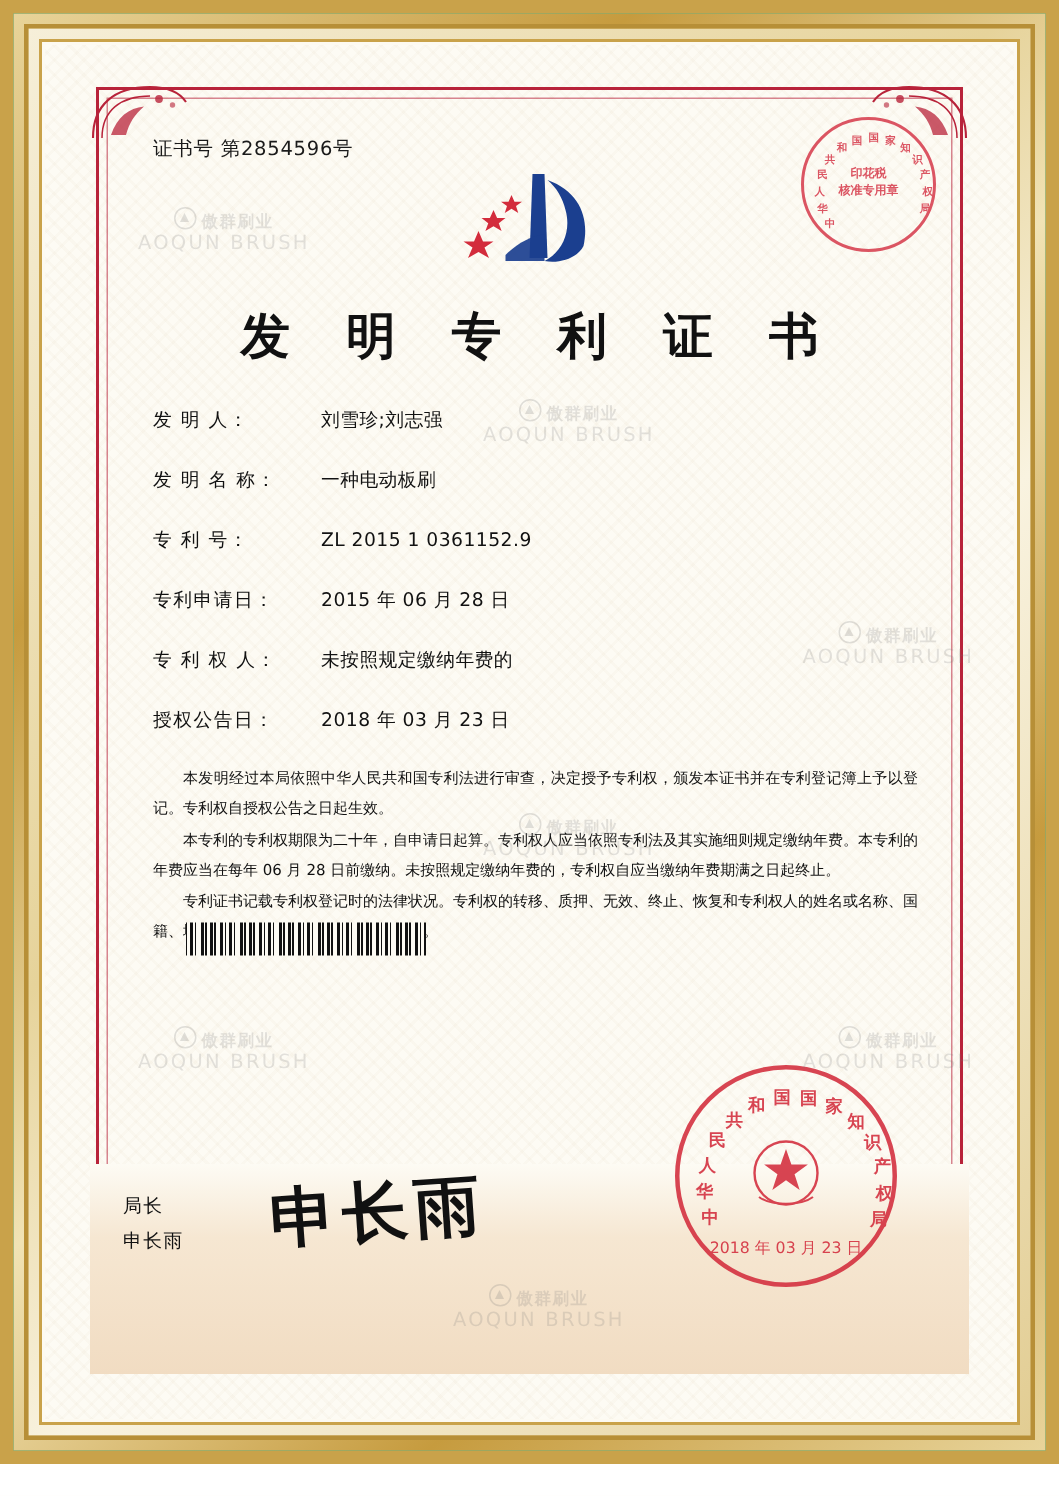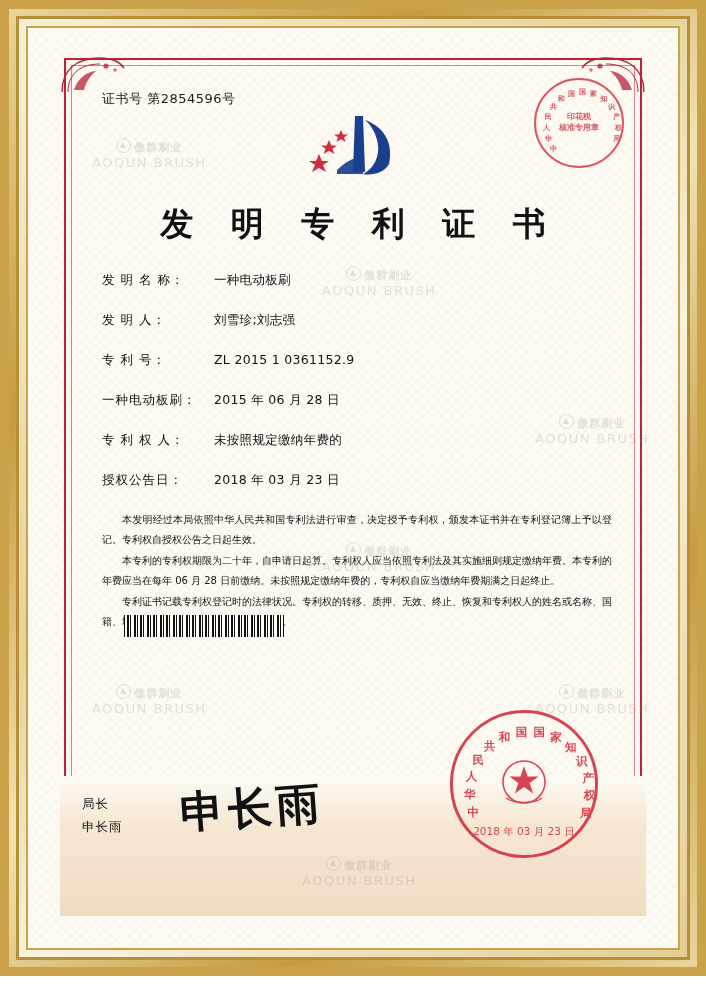--- a/index.html
+++ b/index.html
@@ -395,33 +395,33 @@
             <polygon points="36,30 38.4,35.4 44,35.4 39.5,38.8 41.4,44 36,40.8 30.6,44 32.5,38.8 28,35.4 33.6,35.4"></polygon>
             <polygon points="48,20 50,24.5 55,24.5 51,27.4 52.5,32 48,29.2 43.5,32 45,27.4 41,24.5 46,24.5"></polygon>
           </g>
         </svg>
       </div>
 
       <div class="title">发 明 专 利 证 书</div>
 
       <div class="fields">
         <div class="field">
+          <div class="field-label">发 明 人：</div>
+          <div class="field-value">刘雪珍;刘志强</div>
+        </div>
+        <div class="field">
           <div class="field-label">发 明 名 称：</div>
           <div class="field-value">一种电动板刷</div>
-        </div>
-        <div class="field">
-          <div class="field-label">发 明 人：</div>
-          <div class="field-value">刘雪珍;刘志强</div>
         </div>
         <div class="field">
           <div class="field-label">专 利 号：</div>
           <div class="field-value">ZL 2015 1 0361152.9</div>
         </div>
         <div class="field">
-          <div class="field-label">一种电动板刷：</div>
+          <div class="field-label">专利申请日：</div>
           <div class="field-value">2015 年 06 月 28 日</div>
         </div>
         <div class="field">
           <div class="field-label">专 利 权 人：</div>
           <div class="field-value">未按照规定缴纳年费的</div>
         </div>
         <div class="field">
           <div class="field-label">授权公告日：</div>
           <div class="field-value">2018 年 03 月 23 日</div>
         </div>

